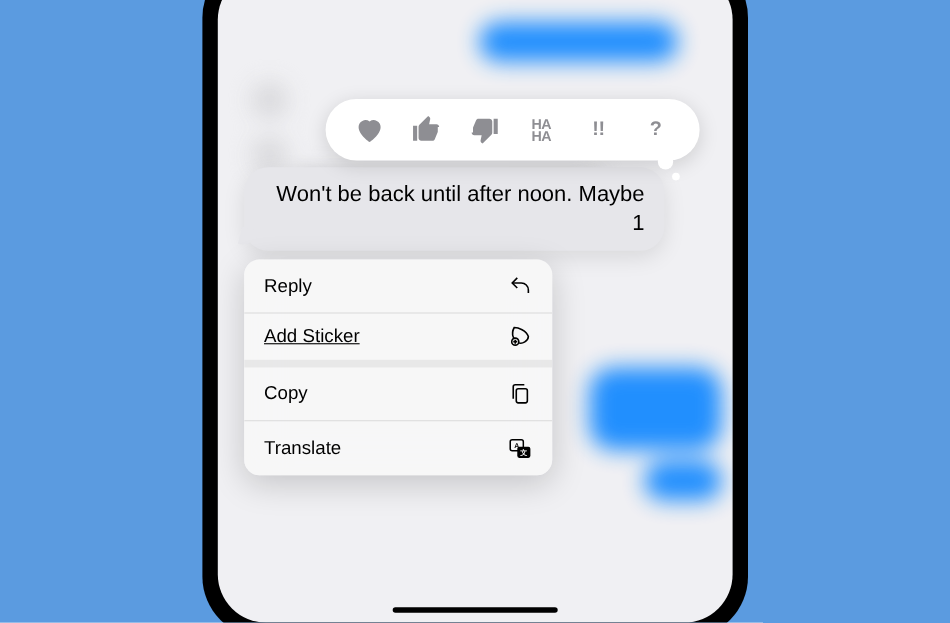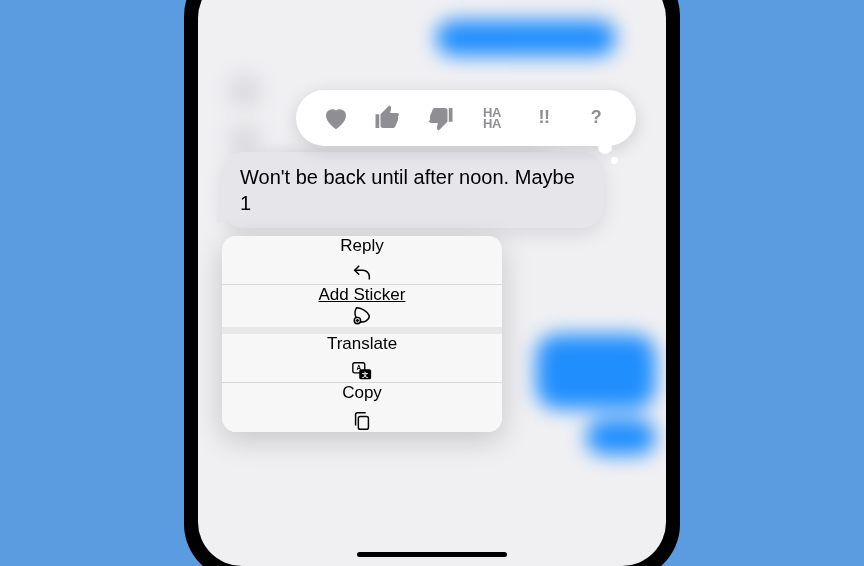--- a/index.html
+++ b/index.html
@@ -88,20 +88,21 @@
       left: 24px;
       width: 382px;
       background: #e6e6ea;
       border-radius: 22px;
       padding: 12px 18px;
       font-size: 20px;
       color: #000;
       line-height: 1.3;
       z-index: 4;
       box-shadow: 0 6px 20px rgba(0,0,0,0.1);
+      text-align: right;
     }
     .bubble-tail {
       position:absolute;
       left:-4px;
       bottom:4px;
       width:16px;
       height:16px;
       background:#e6e6ea;
       border-bottom-right-radius:16px;
       transform:rotate(15deg);
@@ -122,21 +123,20 @@
     .menu-item {
       height: 49px;
       display: flex;
       align-items: center;
       justify-content: space-between;
       padding: 0 18px;
       font-size: 17px;
       color: #000;
       cursor: pointer;
       border-bottom: 0.5px solid rgba(0,0,0,0.12);
-      flex-direction: column;
     }
     .menu-item:last-child { border-bottom: none; }
     .menu-item:nth-child(2){ border-bottom: 7px solid rgba(0,0,0,0.06); text-decoration: underline; }
     .menu-icon { width: 22px; height: 22px; display:flex; align-items:center; justify-content:center; }
     .menu-icon svg { width:22px; height:22px; }
 
     .home-indicator {
       position: absolute;
       bottom: 9px;
       left: 50%;
@@ -210,36 +210,36 @@
         <span>Add Sticker</span>
         <span class="menu-icon">
           <svg viewBox="0 0 24 24" fill="none" stroke="#000" stroke-width="1.6">
               <path d="M6 3 C 10 3, 18 6, 20 12 C 20 16, 14 20, 10 18 C 6 16, 2 10, 6 3z"></path>
               <circle cx="7" cy="17" r="3.5" fill="#fff"></circle>
               <path d="M7 15v4M5 17h4"></path>
             </svg>
         </span>
       </div>
       <div class="menu-item">
+        <span>Copy</span>
+        <span class="menu-icon">
+          <svg viewBox="0 0 24 24" fill="none" stroke="#000" stroke-width="1.6">
+              <rect x="8" y="7" width="11" height="14" rx="2"></rect>
+              <path d="M5 17V5a2 2 0 0 1 2-2h9"></path>
+            </svg>
+        </span>
+      </div>
+      <div class="menu-item">
         <span>Translate</span>
         <span class="menu-icon">
           <svg viewBox="0 0 24 24">
               <rect x="2" y="3" width="13" height="11" rx="2" fill="none" stroke="#000" stroke-width="1.5"></rect>
               <text x="8.5" y="11" font-size="7" text-anchor="middle" fill="#000" font-weight="600">A</text>
               <rect x="9" y="10" width="13" height="11" rx="2" fill="#000"></rect>
               <text x="15.5" y="18" font-size="7" text-anchor="middle" fill="#fff" font-weight="600">文</text>
             </svg>
         </span>
       </div>
-      <div class="menu-item">
-        <span>Copy</span>
-        <span class="menu-icon">
-          <svg viewBox="0 0 24 24" fill="none" stroke="#000" stroke-width="1.6">
-              <rect x="8" y="7" width="11" height="14" rx="2"></rect>
-              <path d="M5 17V5a2 2 0 0 1 2-2h9"></path>
-            </svg>
-        </span>
-      </div>
     </div>
 
     <div class="home-indicator"></div>
   </div>
 </div>
 
 </body></html>

